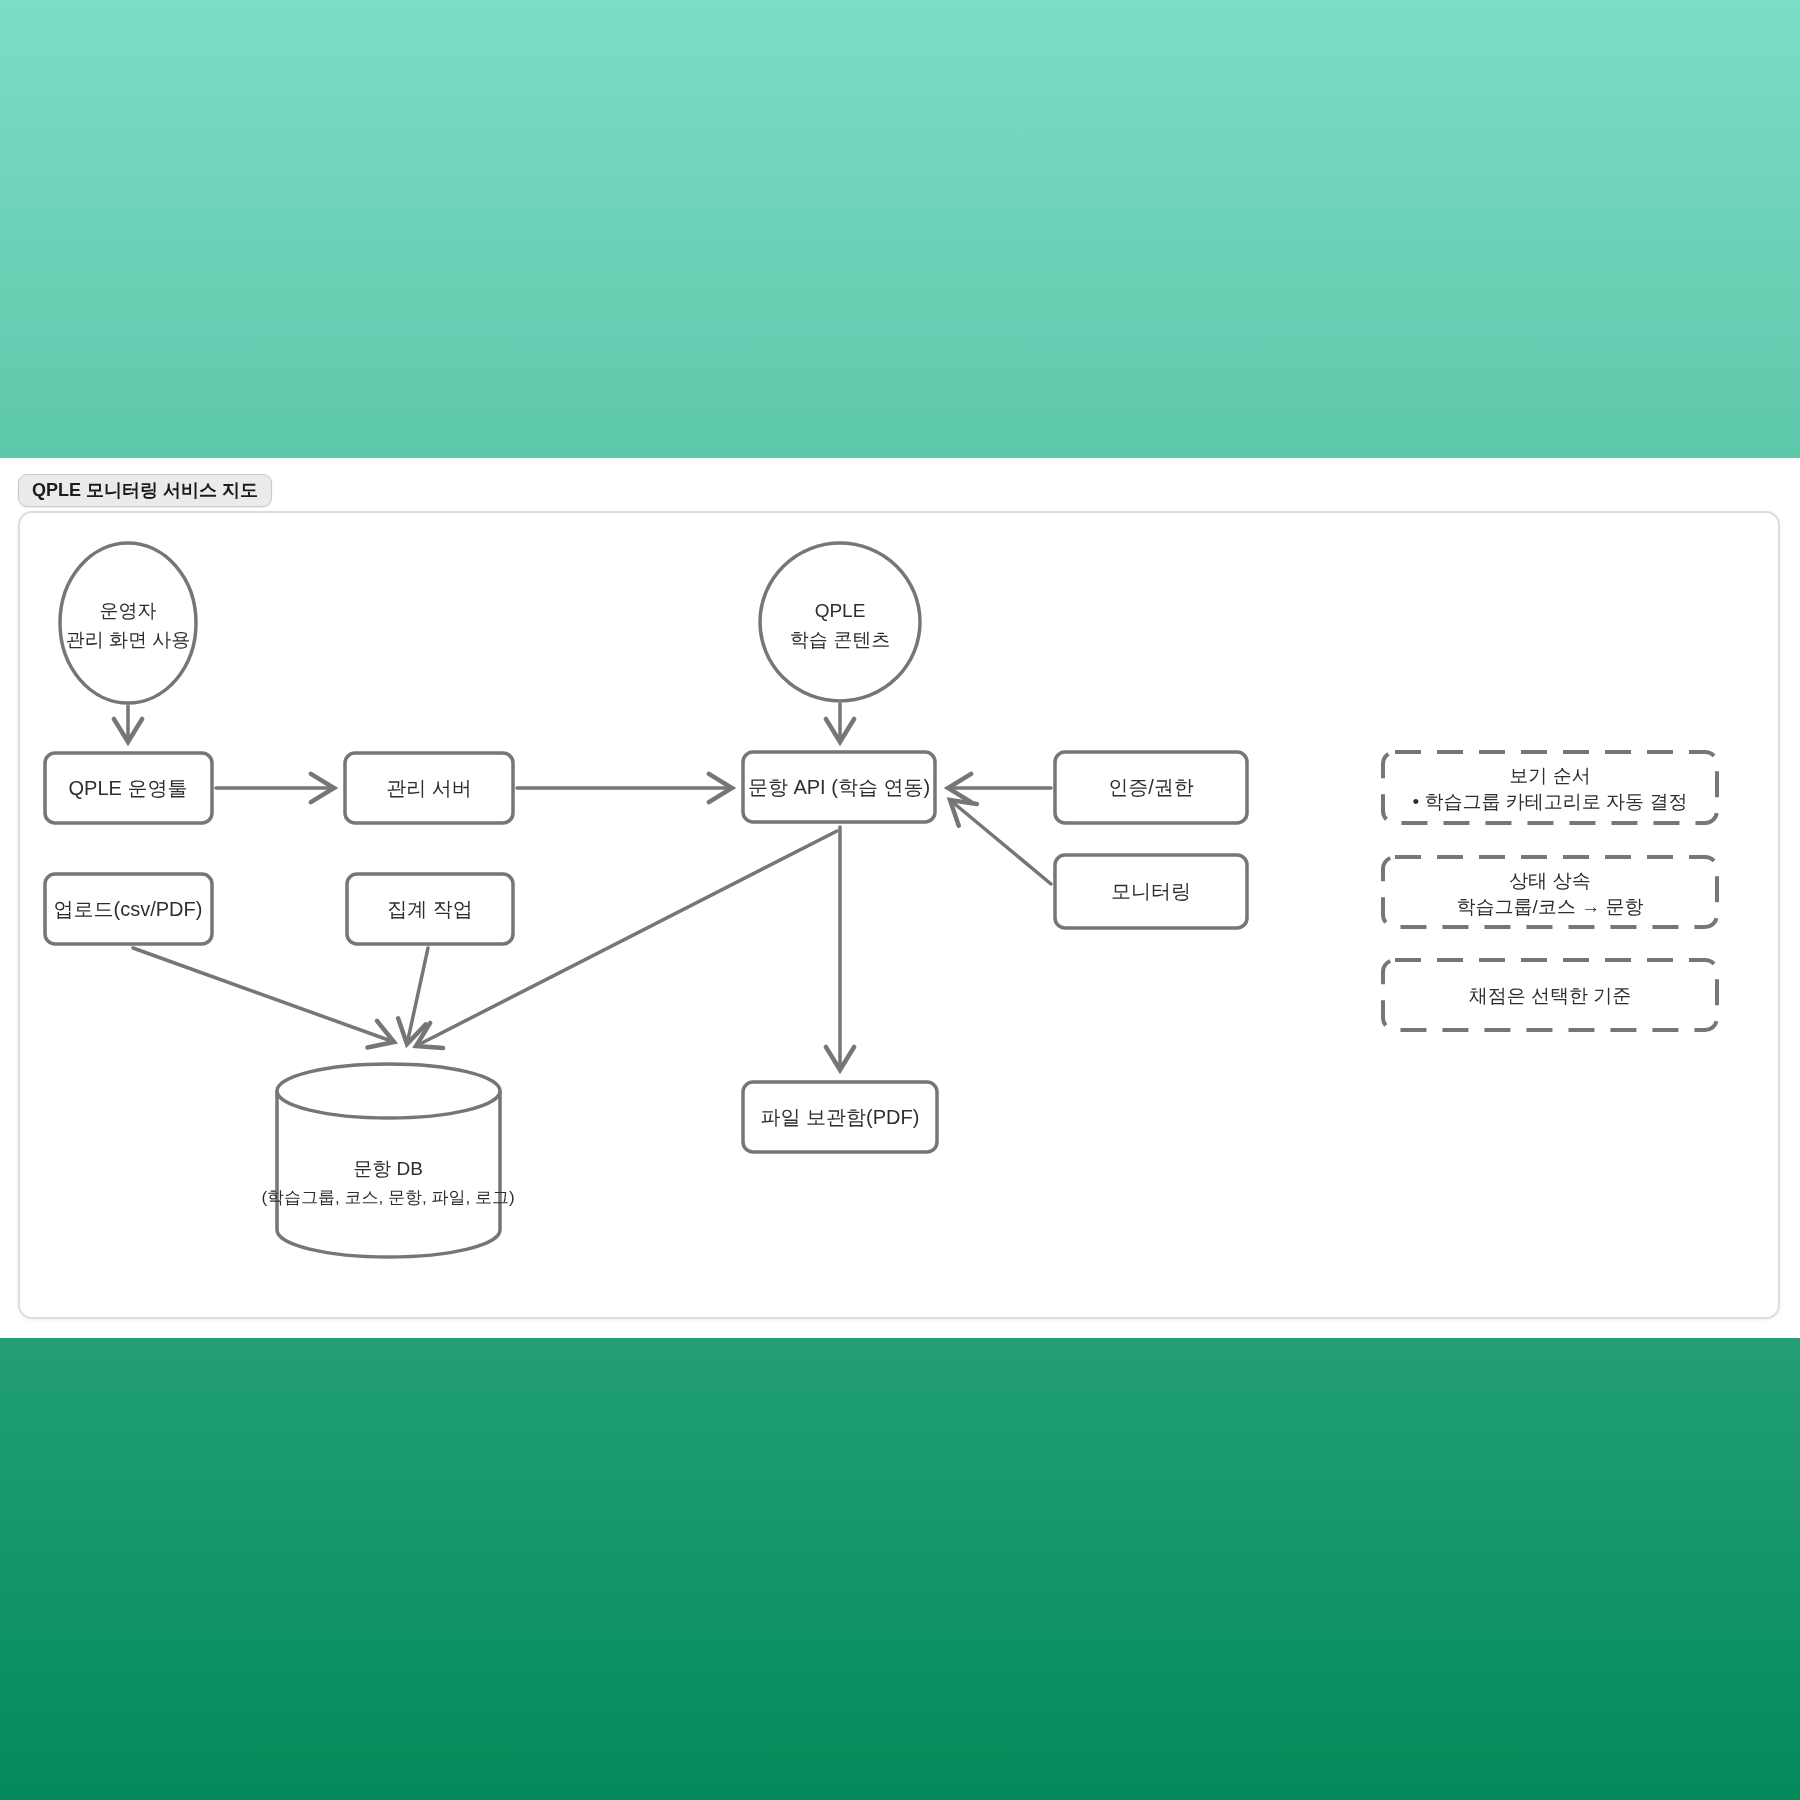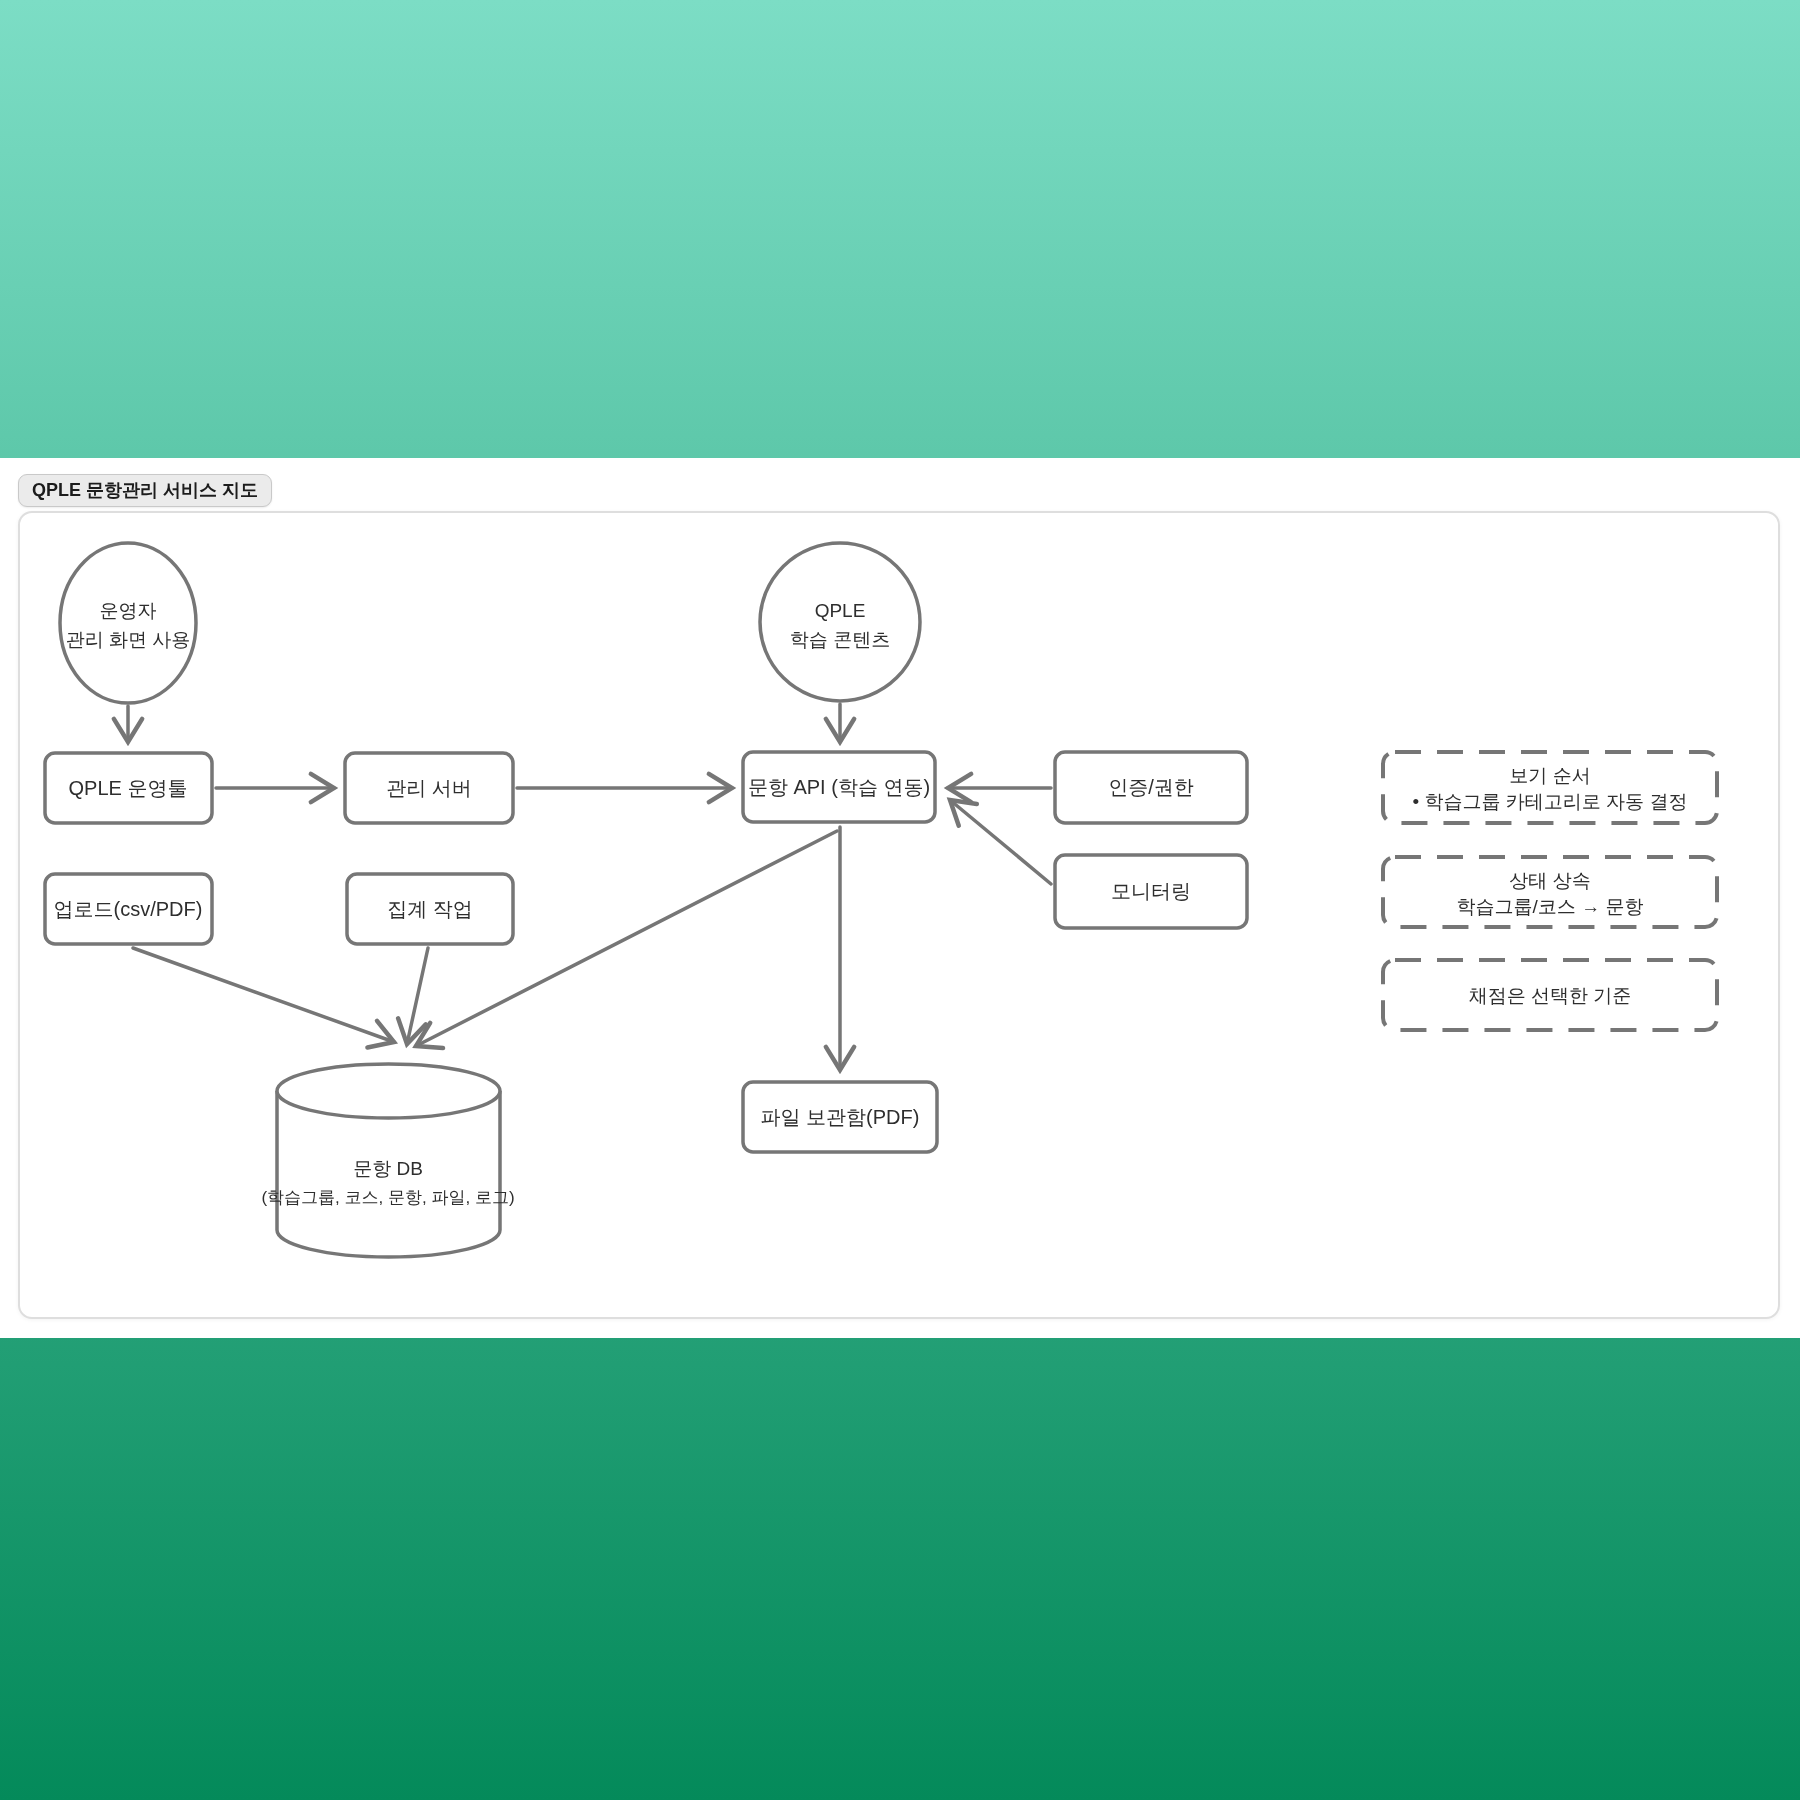--- a/index.html
+++ b/index.html
@@ -34,21 +34,21 @@
   svg text{fill:#2e2e2e;text-anchor:middle;font-family:"Liberation Sans","DejaVu Sans",sans-serif;}
   svg .lbl{font-size:20px;}
   svg .lbl-s{font-size:19px;}
   svg .lbl-xs{font-size:17px;}
 </style>
 </head>
 <body>
 
 <div class="white-band"></div>
 <div class="panel"></div>
-<div class="badge">QPLE 문항관리 서비스 지도</div>
+<div class="badge">QPLE 모니터링 서비스 지도</div>
 
 <svg class="diagram" viewBox="0 0 1800 1800">
   <defs>
     <marker id="arrow" markerUnits="userSpaceOnUse" markerWidth="44" markerHeight="36" viewBox="-22 -14 28 28" refX="0" refY="0" orient="auto">
       <path d="M -18 -11 L 0 0 L -18 11" fill="none" stroke="#767676" stroke-width="3.5" stroke-linecap="round"></path>
     </marker>
   </defs>
 
   <path class="edge" marker-end="url(#arrow)" d="M 128 706 L 128 742"></path>
   <path class="edge" marker-end="url(#arrow)" d="M 840 704 L 840 742"></path>

